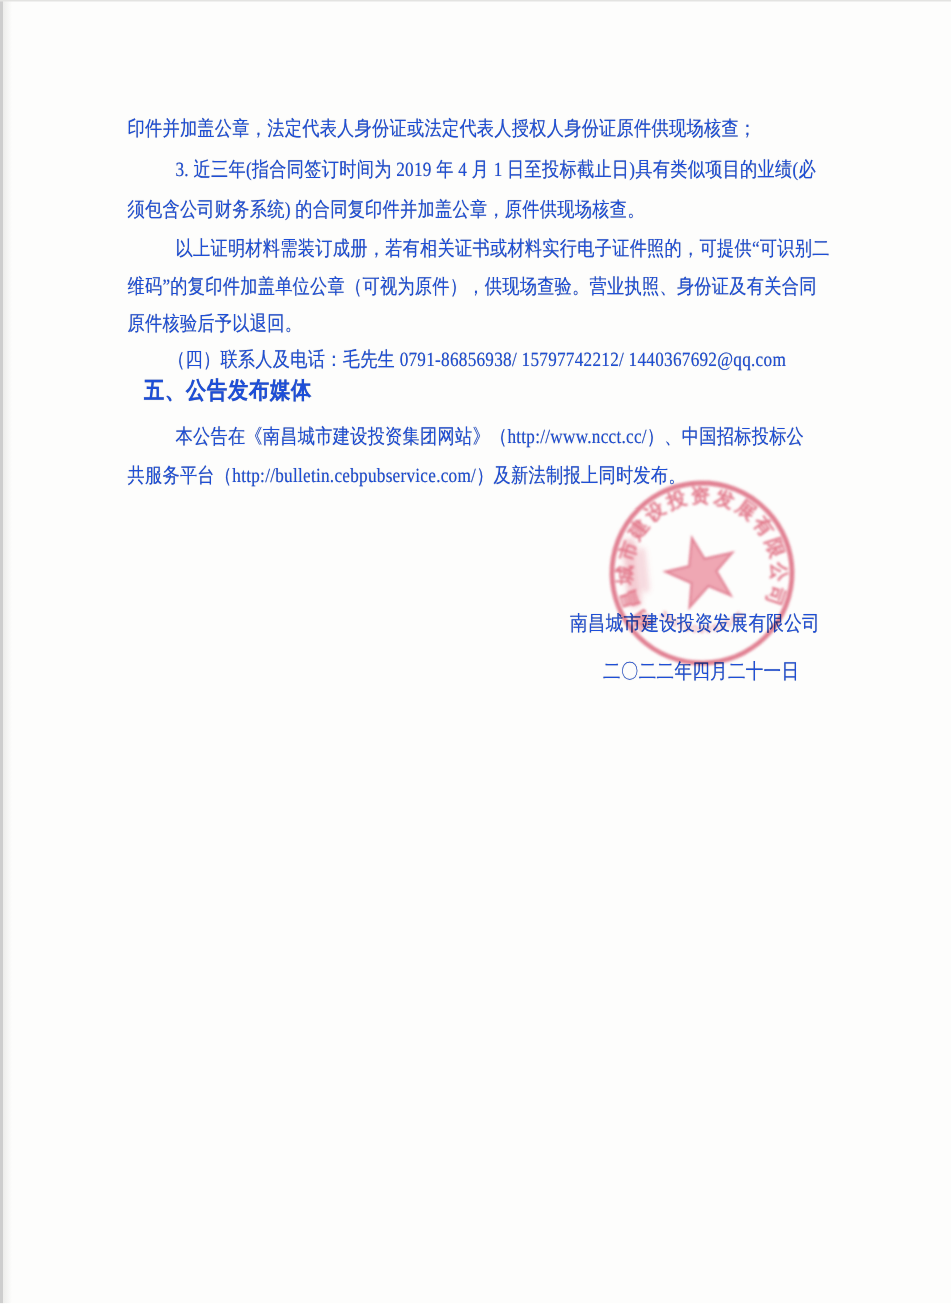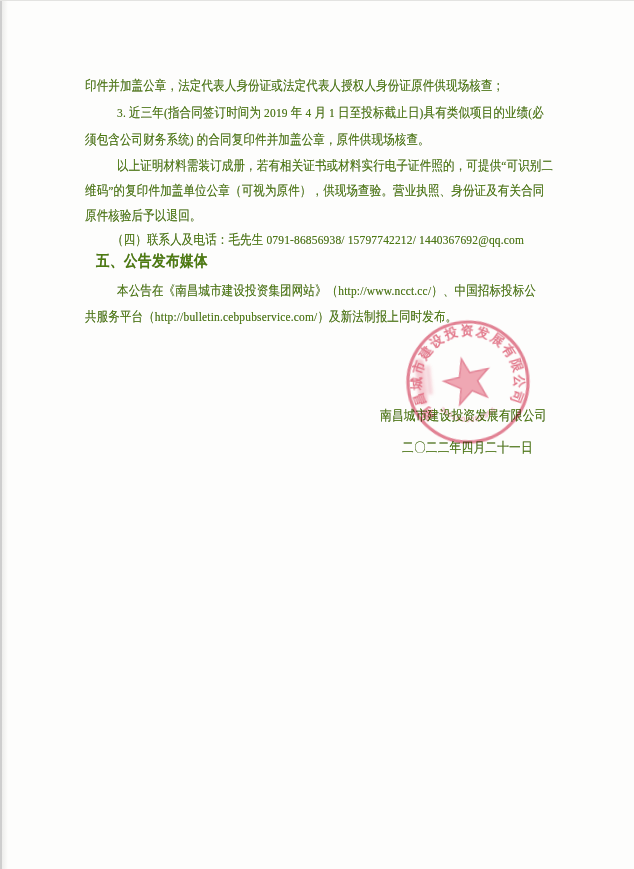--- a/index.html
+++ b/index.html
@@ -2,21 +2,21 @@
 <html><head>
 <meta charset="utf-8">
 <style>
   html,body{margin:0;padding:0;background:#ffffff;}
   .page{
     position:relative;
     width:634px;height:869px;
     background:#fdfdfc;
     overflow:hidden;
     font-family:"Liberation Serif","DejaVu Serif",serif;
-    color:#4d7c0f;
+    color:#1d4ed8;
   }
   .scan-edge-left{
     position:absolute;left:0;top:0;width:2px;height:869px;
     background:#c6c6c6;opacity:.85;
   }
   .scan-edge-left-soft{
     position:absolute;left:2px;top:0;width:6px;height:869px;
     background:linear-gradient(90deg,#ededeb,rgba(253,253,252,0));
   }
   .scan-edge-top{

